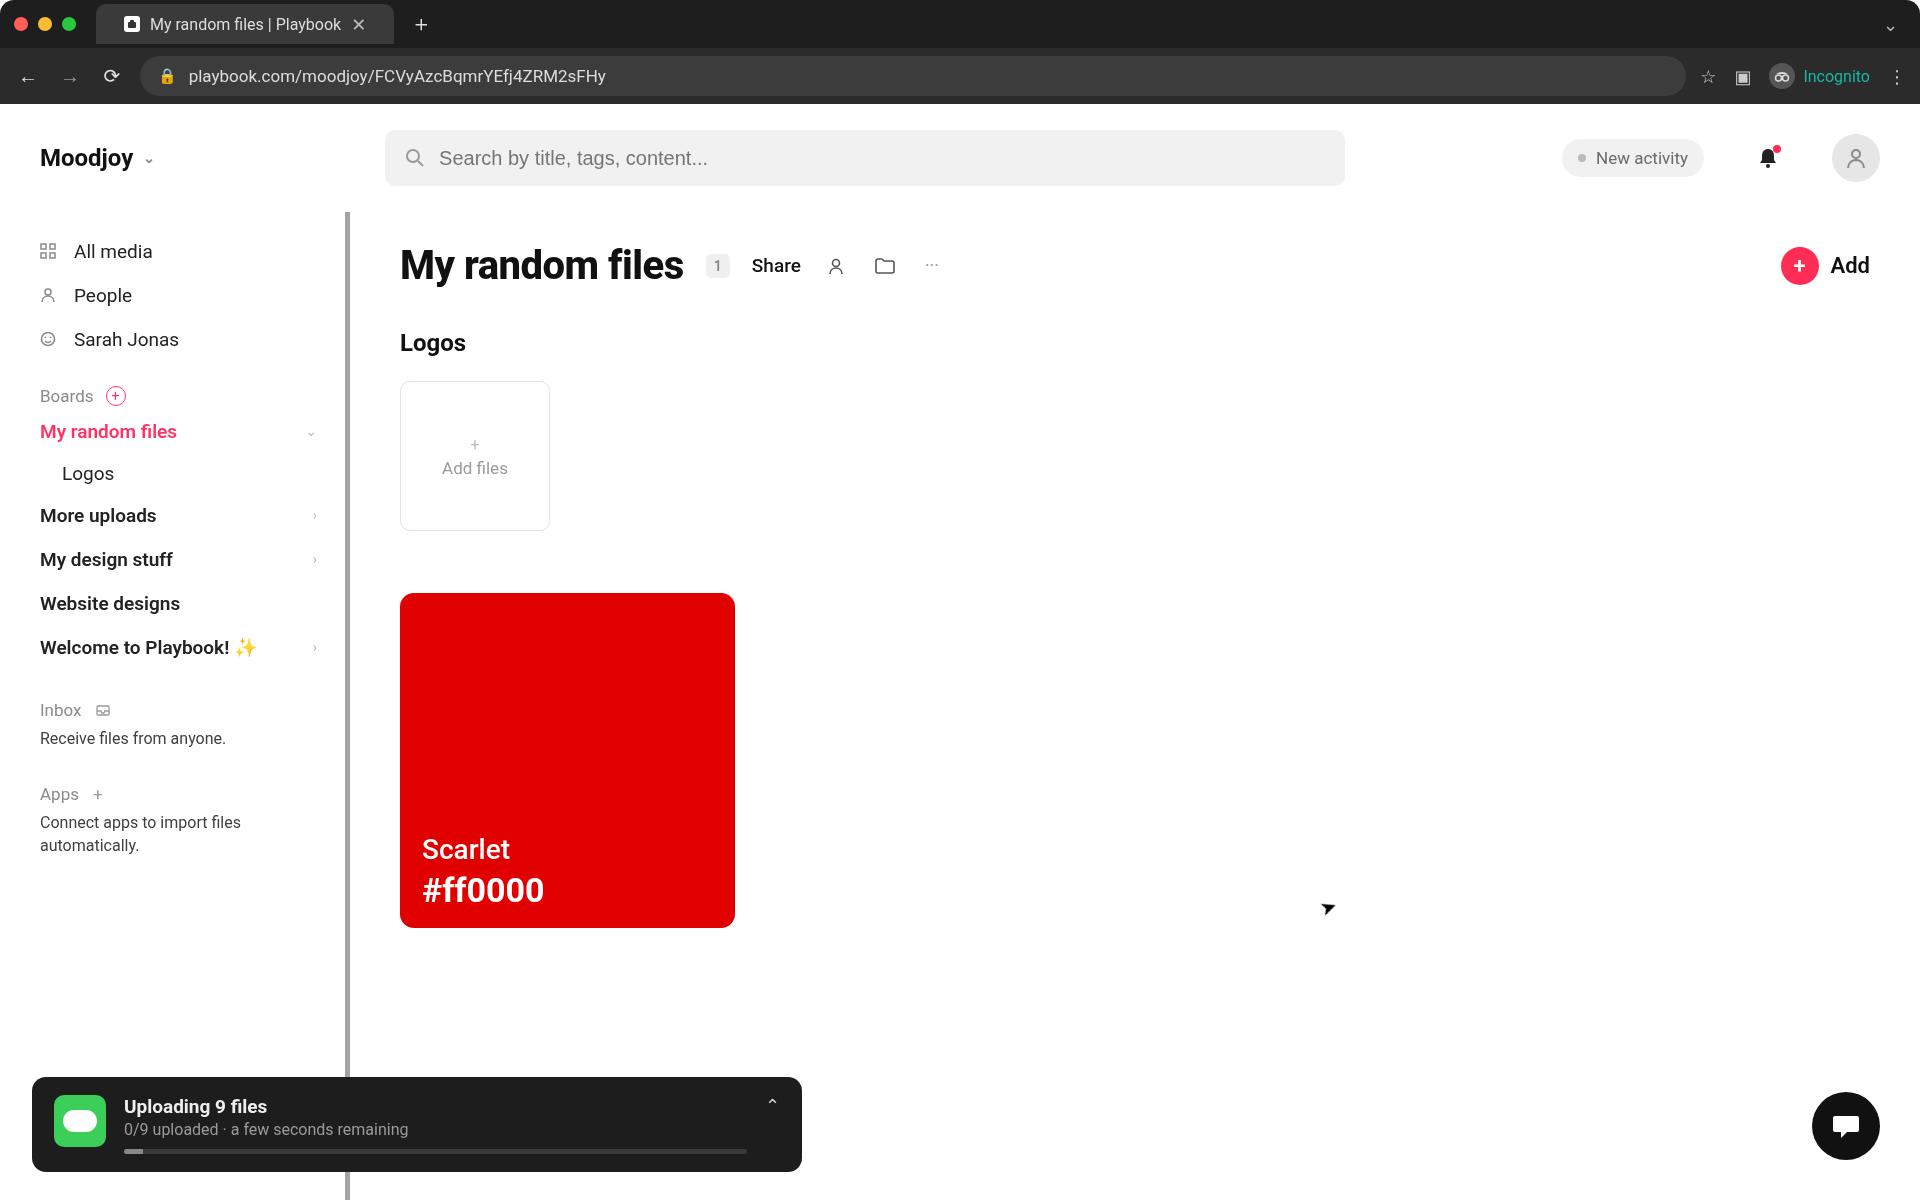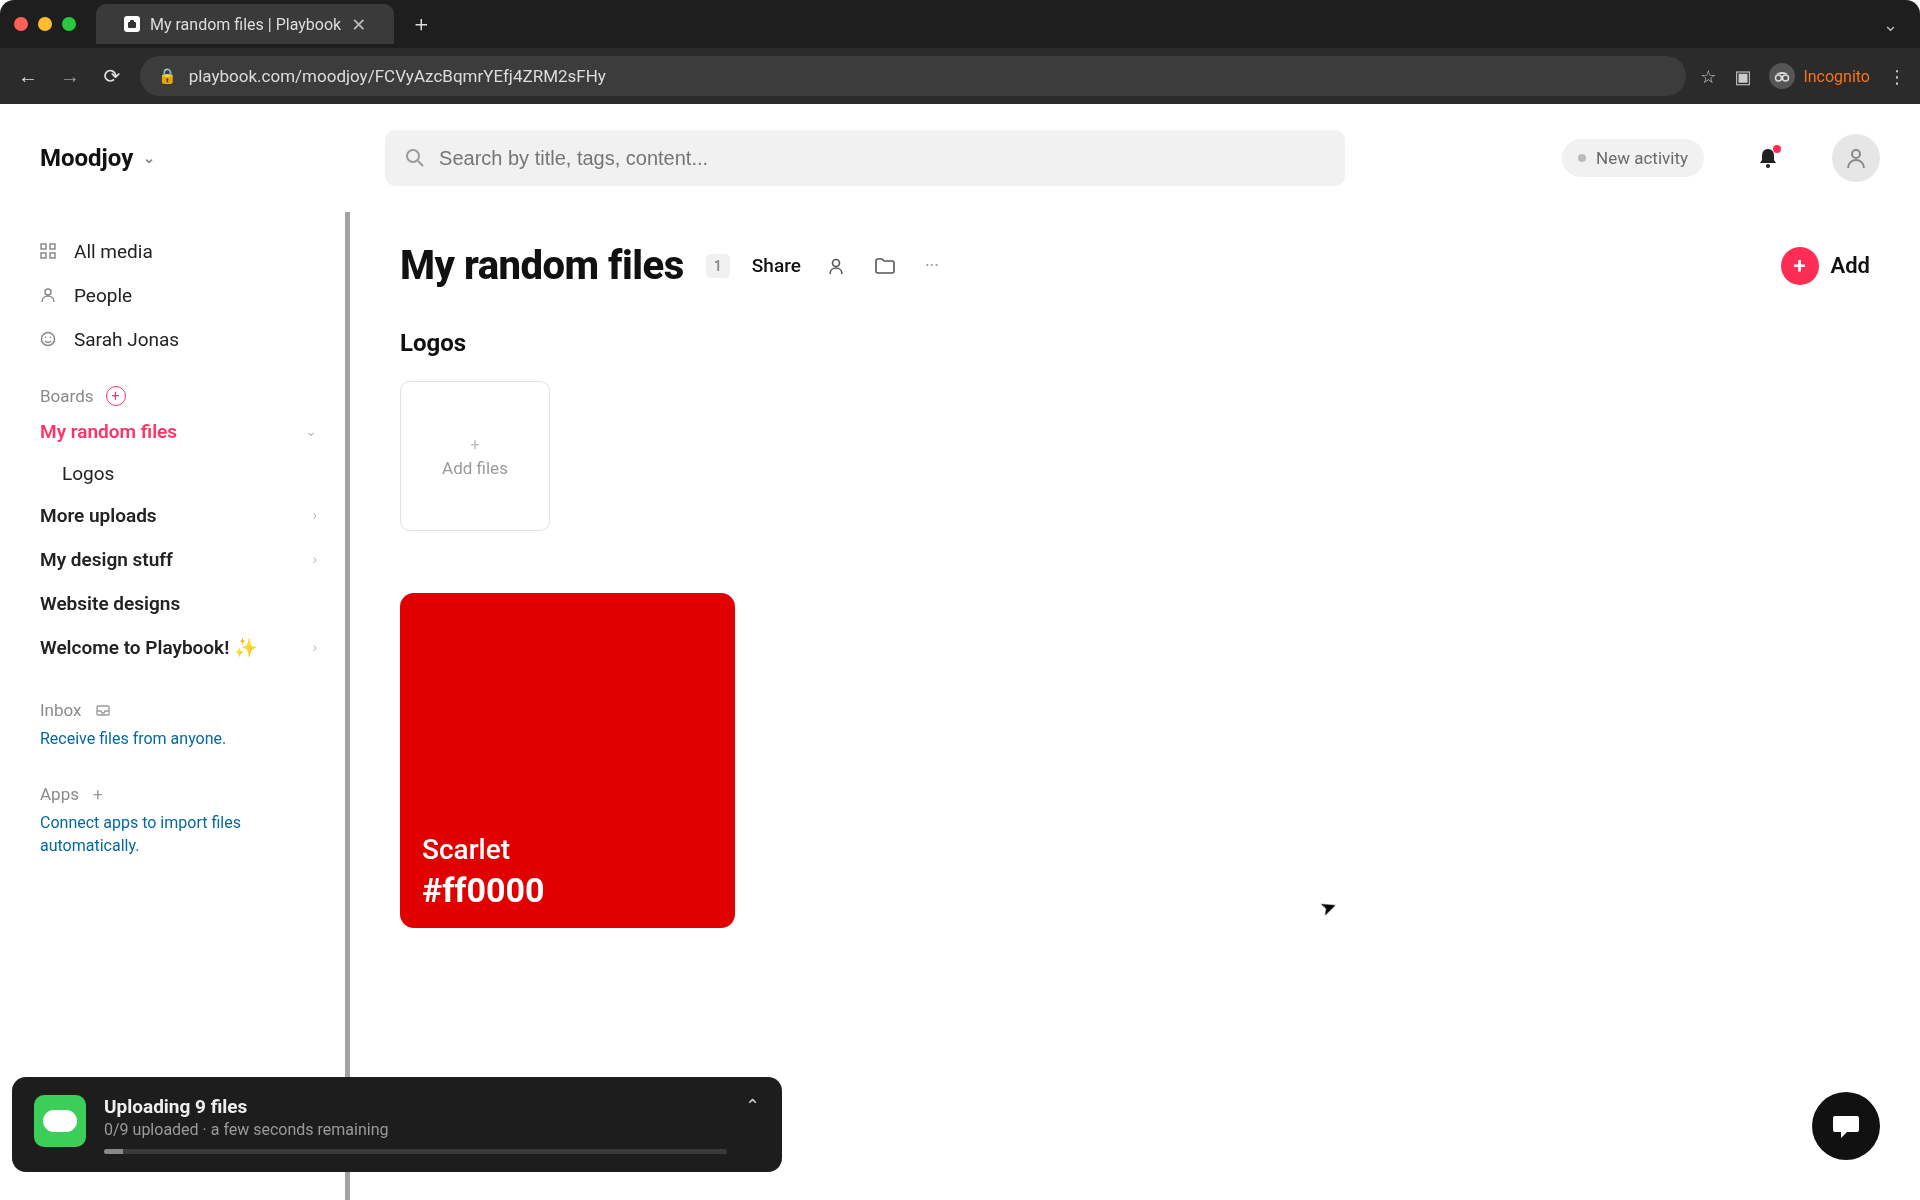--- a/index.html
+++ b/index.html
@@ -17,21 +17,21 @@
   .newtab{color:#ddd;font-size:22px;padding:0 6px;}
   .tabspacer{flex:1;}
   .minchrome{font-size:18px;color:#bbb;padding:0 8px;}
 
   .addrbar { display:flex; align-items:center; height:56px; padding:0 14px; gap:14px; background:#2b2b2b; }
   .navbtn{width:28px;text-align:center;color:#999;font-size:20px;}
   .navbtn.enabled{color:#e0e0e0;}
   .urlbox{flex:1;background:#3c3c3c;border-radius:24px;height:40px;display:flex;align-items:center;padding:0 18px;gap:12px;color:#ddd;font-size:17px;}
   .lock{color:#aaa;font-size:15px;}
   .righticons{display:flex;align-items:center;gap:18px;color:#ccc;font-size:18px;}
-  .incog{display:flex;align-items:center;gap:8px;background:transparent;color:#f97316;font-size:16px;}
+  .incog{display:flex;align-items:center;gap:8px;background:transparent;color:#14b8a6;font-size:16px;}
   .incog .glyph{width:26px;height:26px;border-radius:50%;background:#555;display:flex;align-items:center;justify-content:center;}
 
   
   .appheader{height:108px;display:flex;align-items:center;padding:0 40px;gap:40px;border-bottom:0;}
   .workspace{display:flex;align-items:center;gap:10px;font-weight:700;font-size:24px;color:#111;}
   .workspace .chev{color:#888;font-size:14px;}
   .search{flex:0 0 960px;margin-left:190px;height:56px;background:#f1f1f1;border-radius:10px;display:flex;align-items:center;padding:0 20px;gap:14px;color:#9a9a9a;font-size:20px;}
   .search input{border:none;background:transparent;font-size:20px;color:#333;outline:none;flex:1;}
   .hdrspacer{flex:1;}
   .newact{background:#f1f1f1;border-radius:20px;height:38px;display:flex;align-items:center;gap:10px;padding:0 16px;color:#6a6a6a;font-size:17px;}
@@ -44,21 +44,21 @@
   .body{display:flex;height:calc(1200px - 104px - 108px);}
   .sidebar{width:350px;padding:20px 28px 20px 40px;border-right:5px solid #a3a3a3;display:flex;flex-direction:column;gap:6px;font-size:19px;color:#222;position:relative;}
   .navitem{display:flex;align-items:center;gap:14px;height:38px;color:#222;}
   .navitem .ic{width:20px;color:#8a8a8a;display:inline-flex;}
   .sec{margin-top:22px;display:flex;align-items:center;gap:12px;color:#8a8a8a;font-size:17px;}
   .sec .plus{color:#ff3366;width:20px;height:20px;border:1.5px solid #ff3366;border-radius:50%;display:inline-flex;align-items:center;justify-content:center;font-size:14px;line-height:1;}
   .board{display:flex;align-items:center;justify-content:space-between;height:38px;font-weight:600;}
   .board.active{color:#ff3366;}
   .board .chev{color:#bbb;font-size:14px;font-weight:400;}
   .subboard{padding-left:22px;height:34px;display:flex;align-items:center;color:#222;font-weight:400;}
-  .inboxhint,.appshint{color:#0369a1;font-size:16px;margin-top:2px;line-height:1.4;}
+  .inboxhint,.appshint{color:#404040;font-size:16px;margin-top:2px;line-height:1.4;}
   .sec2{margin-top:28px;display:flex;align-items:center;gap:14px;color:#8a8a8a;font-size:17px;}
   .bottomnav{position:absolute;bottom:22px;left:40px;right:28px;display:flex;flex-direction:column;gap:8px;}
 
   .main{flex:1;padding:30px 50px;position:relative;}
   .titlerow{display:flex;align-items:center;gap:22px;}
   .title{font-size:40px;font-weight:800;color:#111;letter-spacing:-0.5px;}
   .countpill{background:#f0f0f0;color:#888;width:24px;height:24px;border-radius:5px;display:inline-flex;align-items:center;justify-content:center;font-size:14px;font-weight:600;}
   .share{font-size:19px;color:#111;font-weight:500;}
   .tbtn{color:#555;font-size:18px;padding:0 4px;}
   .addbtn{margin-left:auto;display:flex;align-items:center;gap:12px;font-size:22px;color:#111;font-weight:600;}
@@ -66,21 +66,21 @@
 
   .section-title{font-size:24px;font-weight:700;margin-top:40px;color:#111;}
   .addfiles{margin-top:24px;width:150px;height:150px;border:1.5px solid #e2e2e2;border-radius:10px;display:flex;flex-direction:column;align-items:center;justify-content:center;color:#9a9a9a;font-size:17px;gap:4px;}
   .addfiles .pl{font-size:16px;color:#bbb;}
 
   .card{margin-top:62px;width:335px;height:335px;border-radius:14px;background:#e00000;position:relative;color:#fff;}
   .card .name{position:absolute;left:22px;bottom:62px;font-size:28px;font-weight:500;}
   .card .hex{position:absolute;left:22px;bottom:18px;font-size:34px;font-weight:700;}
 
   
-  .toast{position:fixed;left:12px;bottom:28px;width:770px;background:#1d1d1d;border-radius:14px;padding:18px 22px;color:#eee;display:flex;gap:18px;align-items:flex-start;}
+  .toast{position:fixed;left:32px;bottom:28px;width:770px;background:#1d1d1d;border-radius:14px;padding:18px 22px;color:#eee;display:flex;gap:18px;align-items:flex-start;}
   .toast .icon{width:52px;height:52px;border-radius:10px;background:#3bcf5a;display:flex;align-items:center;justify-content:center;}
   .toast .icon .cloud{width:34px;height:22px;background:#fff;border-radius:12px;position:relative;}
   .toast .txt{flex:1;}
   .toast .t1{font-weight:700;font-size:19px;}
   .toast .t2{color:#9a9a9a;font-size:16px;margin-top:2px;}
   .toast .bar{margin-top:10px;height:5px;width:100%;background:#3a3a3a;border-radius:3px;overflow:hidden;}
   .toast .bar .fill{height:100%;width:3%;background:#888;}
   .toast .up{color:#ccc;font-size:18px;}
 
   

